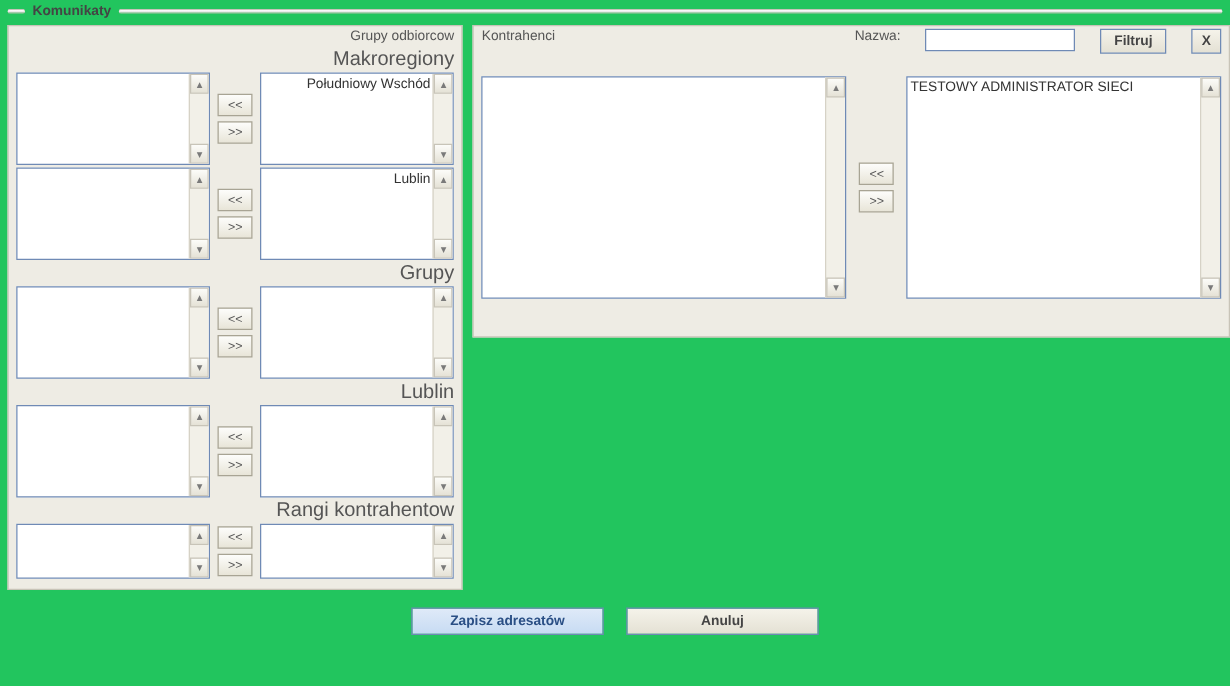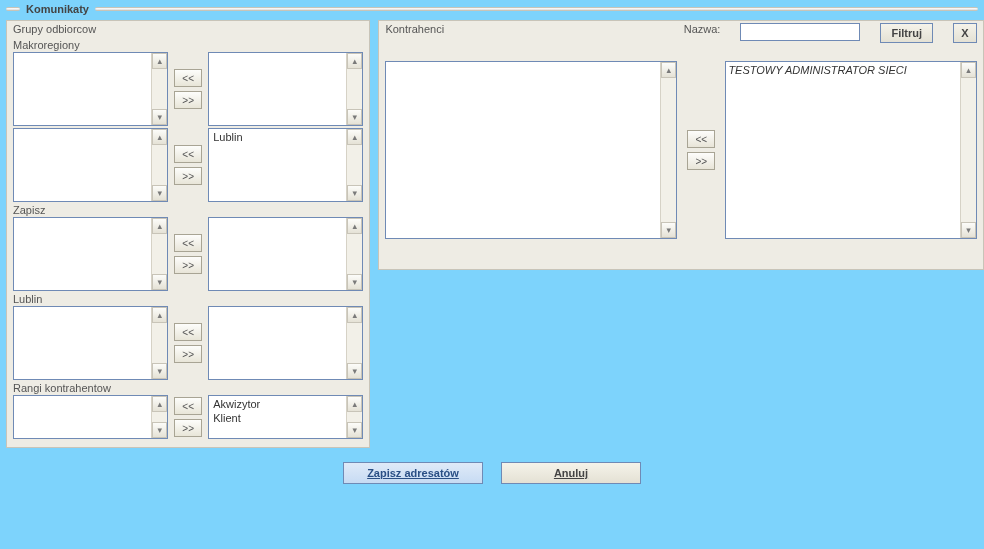--- a/index.html
+++ b/index.html
@@ -8,21 +8,21 @@
     padding: 0;
     background: #eeece4;
     font-family: Verdana, Arial, sans-serif;
     font-size: 11px;
     color: #555;
   }
   .page {
     width: 984px;
     height: 549px;
     position: relative;
-    background: #7dd3fc;
+    background: #22c55e;
   }
   .title-bar {
     display: flex;
     align-items: center;
     height: 18px;
     padding: 0 6px;
     gap: 6px;
   }
   .title-line {
     flex: 0 0 14px;
@@ -38,24 +38,24 @@
     display:flex;
     align-items:flex-start;
     padding: 2px 0 0 6px;
     gap: 8px;
   }
   .panel {
     border: 1px solid #c8c4b8;
     background: #eeece4;
     padding: 2px 6px 6px 6px;
   }
-  .panel-left { width: 380px; }
+  .panel-left { width: 380px; text-align: right; }
   .panel-right { width: 632px; height: 250px; position:relative;}
   .panel-title { color:#555; font-size:11px; margin-bottom:4px; }
-  .row-label { color:#555; font-size:11px; margin: 2px 0 1px 0; }
+  .row-label { color:#555; font-size:16px; margin: 2px 0 1px 0; }
   .dual {
     display:flex;
     align-items:stretch;
     gap:4px;
     margin-bottom:2px;
   }
   .listbox {
     position:relative;
     flex:1 1 0;
     height:74px;
@@ -122,27 +122,27 @@
   }
   .biglist {
     position:relative;
     border:1px solid #6f8ab5; background:#fff;
     height:178px;
   }
   .biglist.left { flex:0 0 292px; }
   .biglist.right { flex:1 1 auto; }
   .biglist .content {
     position:absolute; left:2px; top:1px; right:16px; bottom:1px;
-    line-height:14px; color:#333; overflow:hidden;font-style:italic;
+    line-height:14px; color:#333; overflow:hidden;
   }
   .footer {
     width:984px; display:flex; justify-content:center; gap:18px;
     padding-top:14px;
   }
-  .footer .btn { width:140px; height:22px;text-decoration:underline; }
+  .footer .btn { width:154px; height:22px; }
   .footer .btn.primary {
     background:linear-gradient(#dfeaf8,#c7dbf3);
     border:1px solid #6f8ab5; color:#2a4f85;
   }
 </style>
 </head>
 <body>
 <div class="page">
 
   <div class="title-bar">
@@ -164,20 +164,23 @@
                 <div class="sb-btn">▴</div>
                 <div class="sb-track"></div>
                 <div class="sb-btn">▾</div>
               </div>
             </div>
             <div class="mid-btns">
               <div class="smallbtn">&lt;&lt;</div>
               <div class="smallbtn">&gt;&gt;</div>
             </div>
             <div class="listbox">
+              <div class="content">
+                <div class="item">Południowy Wschód</div>
+              </div>
               <div class="sb">
                 <div class="sb-btn">▴</div>
                 <div class="sb-track"></div>
                 <div class="sb-btn">▾</div>
               </div>
             </div>
           </div>
           <div class="dual">
             <div class="listbox">
               <div class="content"></div>
@@ -195,21 +198,21 @@
               <div class="content">
                 <div class="item">Lublin</div>
               </div>
               <div class="sb">
                 <div class="sb-btn">▴</div>
                 <div class="sb-track"></div>
                 <div class="sb-btn">▾</div>
               </div>
             </div>
           </div>
-          <div class="row-label">Zapisz</div>
+          <div class="row-label">Grupy</div>
           <div class="dual">
             <div class="listbox">
               <div class="content"></div>
               <div class="sb">
                 <div class="sb-btn">▴</div>
                 <div class="sb-track"></div>
                 <div class="sb-btn">▾</div>
               </div>
             </div>
             <div class="mid-btns">
@@ -256,24 +259,20 @@
                 <div class="sb-btn">▴</div>
                 <div class="sb-track"></div>
                 <div class="sb-btn">▾</div>
               </div>
             </div>
             <div class="mid-btns">
               <div class="smallbtn">&lt;&lt;</div>
               <div class="smallbtn">&gt;&gt;</div>
             </div>
             <div class="listbox short">
-              <div class="content">
-                <div class="item">Akwizytor</div>
-                <div class="item">Klient</div>
-              </div>
               <div class="sb">
                 <div class="sb-btn">▴</div>
                 <div class="sb-track"></div>
                 <div class="sb-btn">▾</div>
               </div>
             </div>
           </div>
         </div>
     </div>
 

